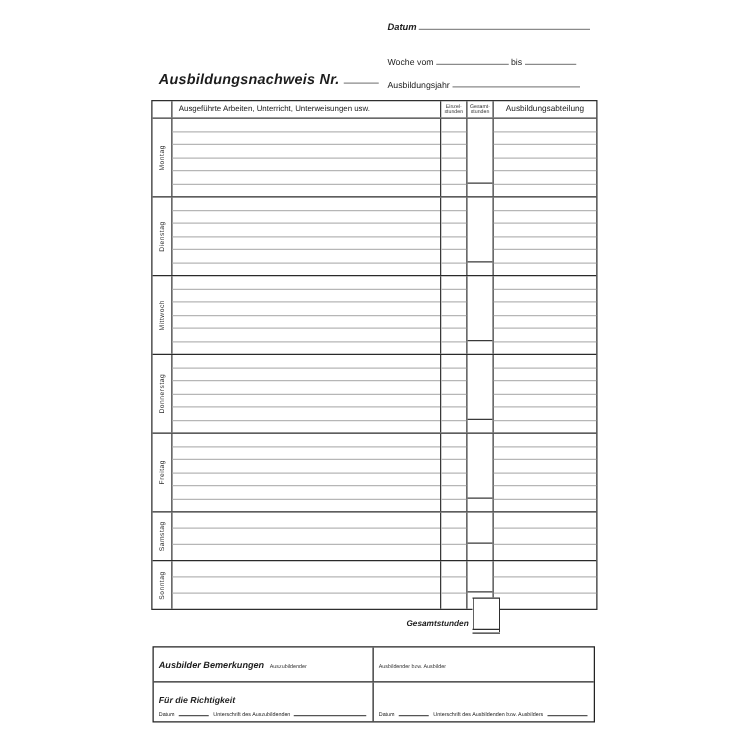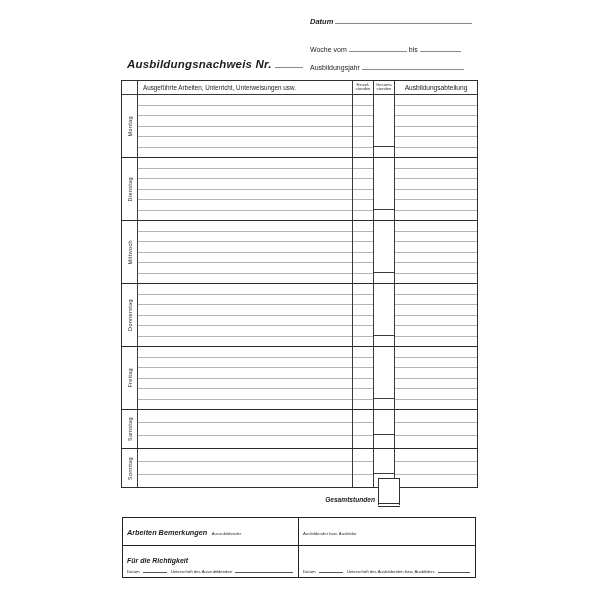--- a/index.html
+++ b/index.html
@@ -307,21 +307,21 @@
         </div>
       </div>
   </div>
 
   <div class="grand-total-label">Gesamtstunden</div>
   <div class="grand-total-box"></div>
 
   <div class="footer-box">
     <div class="footer-top">
       <div class="fcell-left">
-        <span class="remarks-label">Arbeiten Bemerkungen</span>
+        <span class="remarks-label">Ausbilder Bemerkungen</span>
         <span class="tiny-label">Auszubildender</span>
       </div>
       <div class="fcell-right">
         <span class="tiny-label">Ausbildender bzw. Ausbilder</span>
       </div>
     </div>
     <div class="footer-bottom">
       <div class="fcell-left">
         <span class="correct-label">Für die Richtigkeit</span>
         <div class="sig-row">

